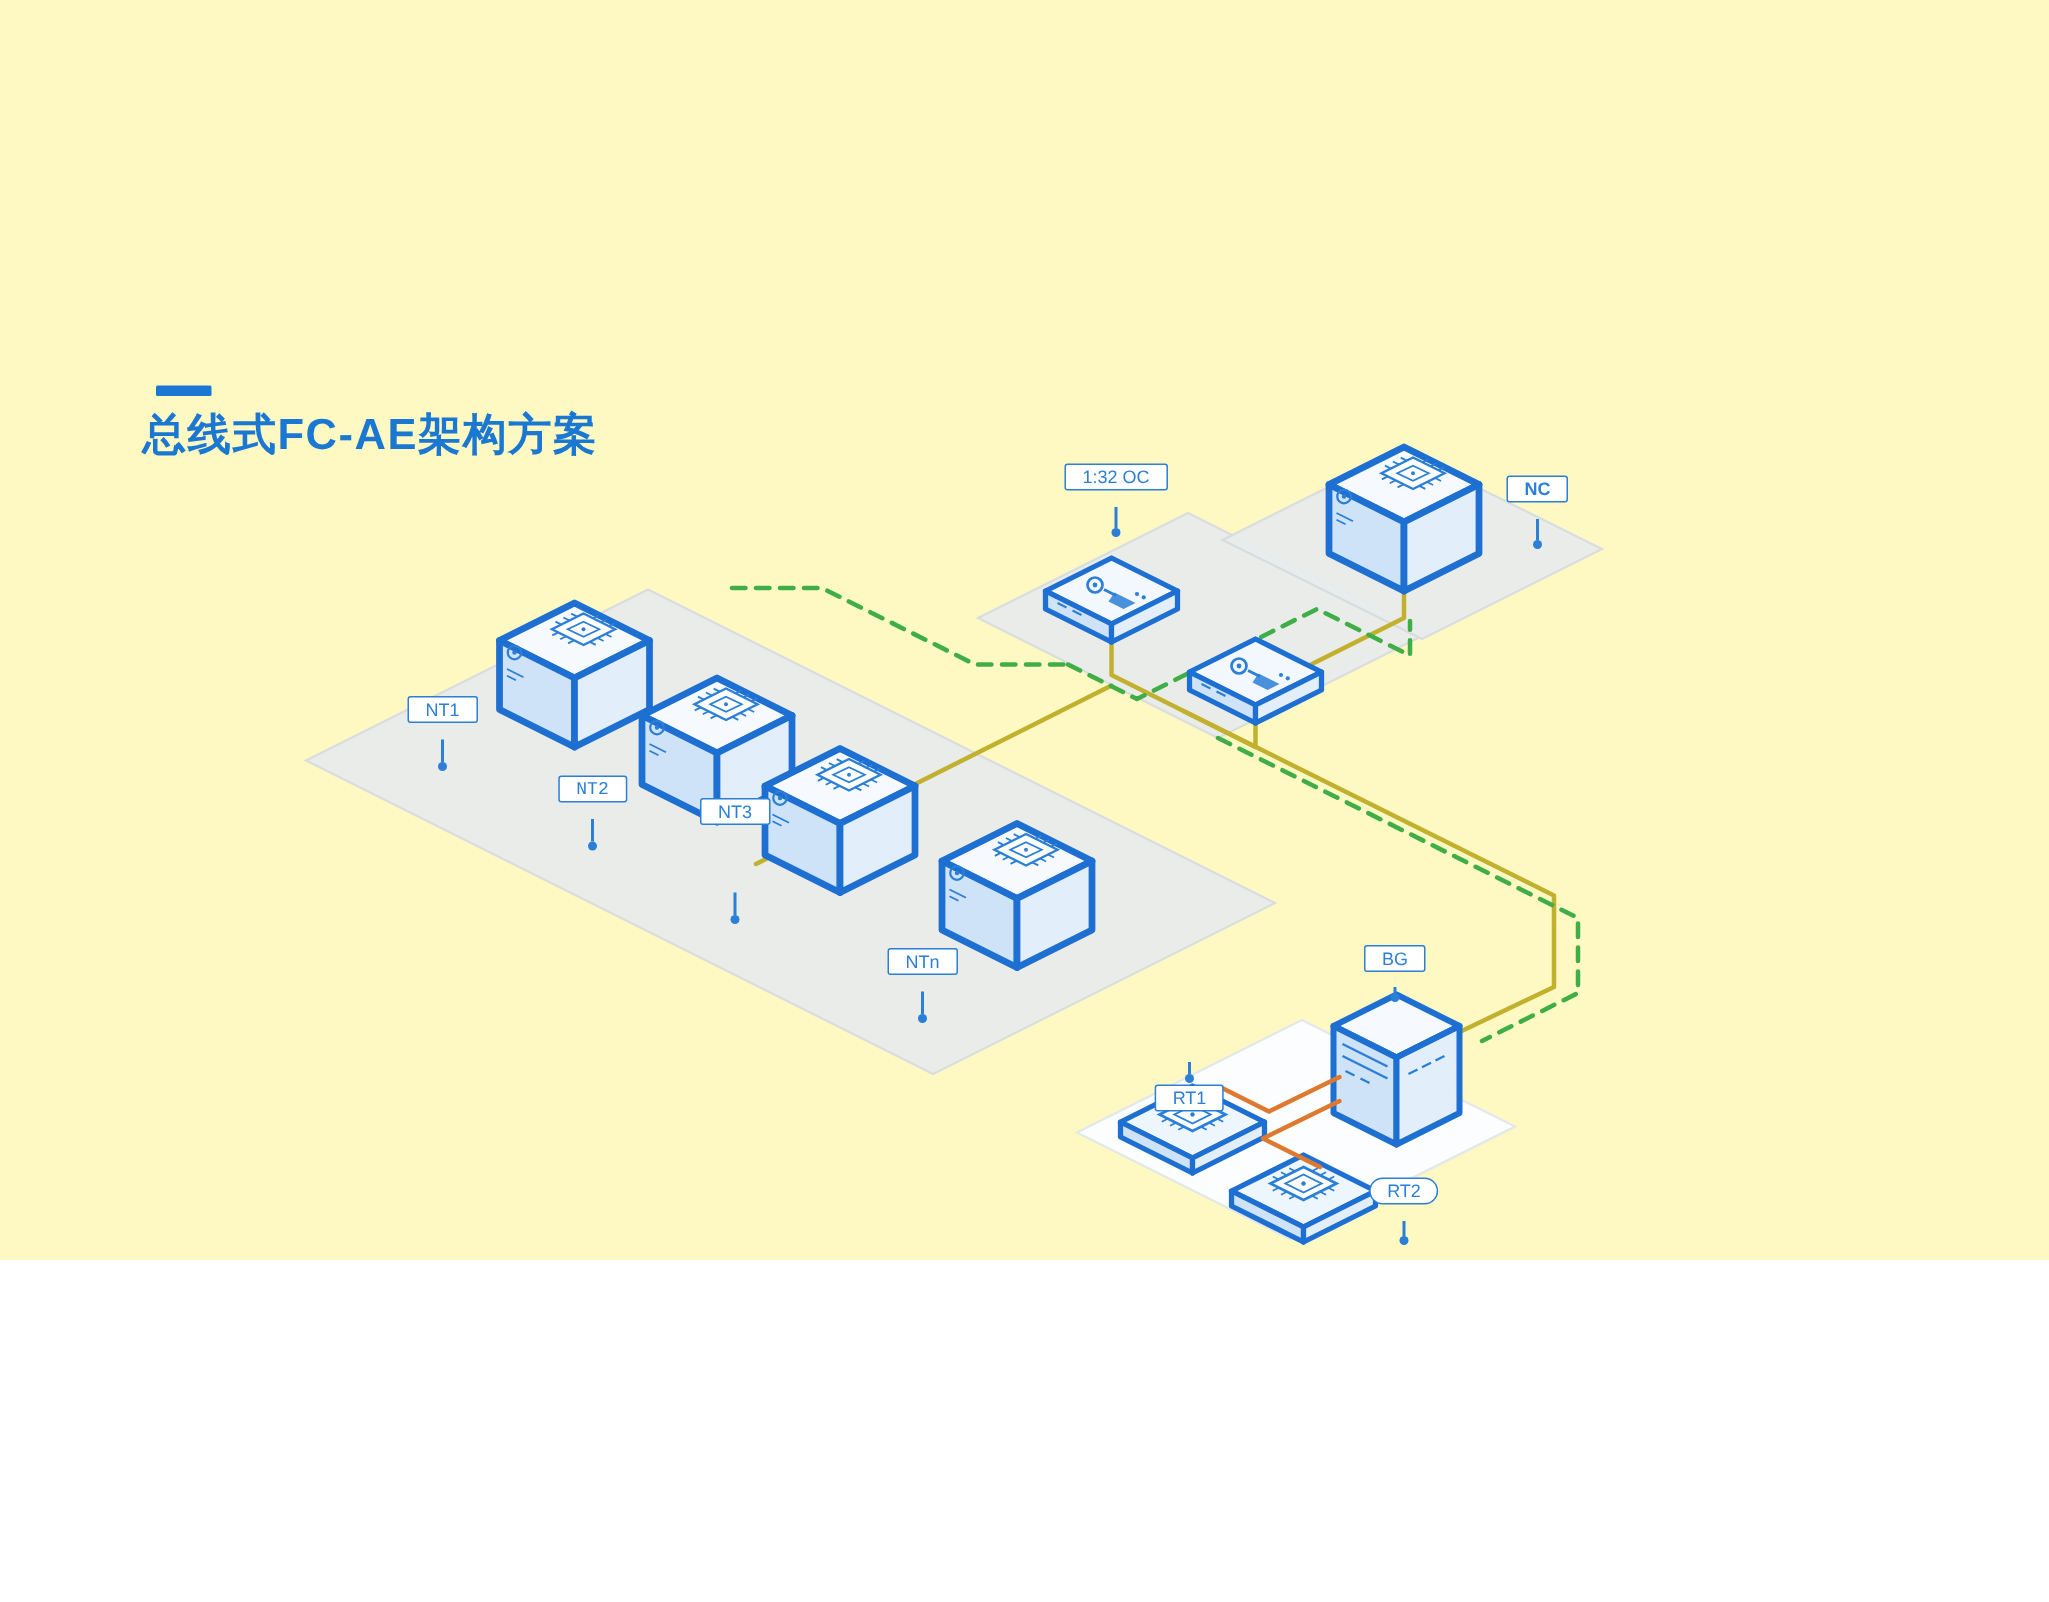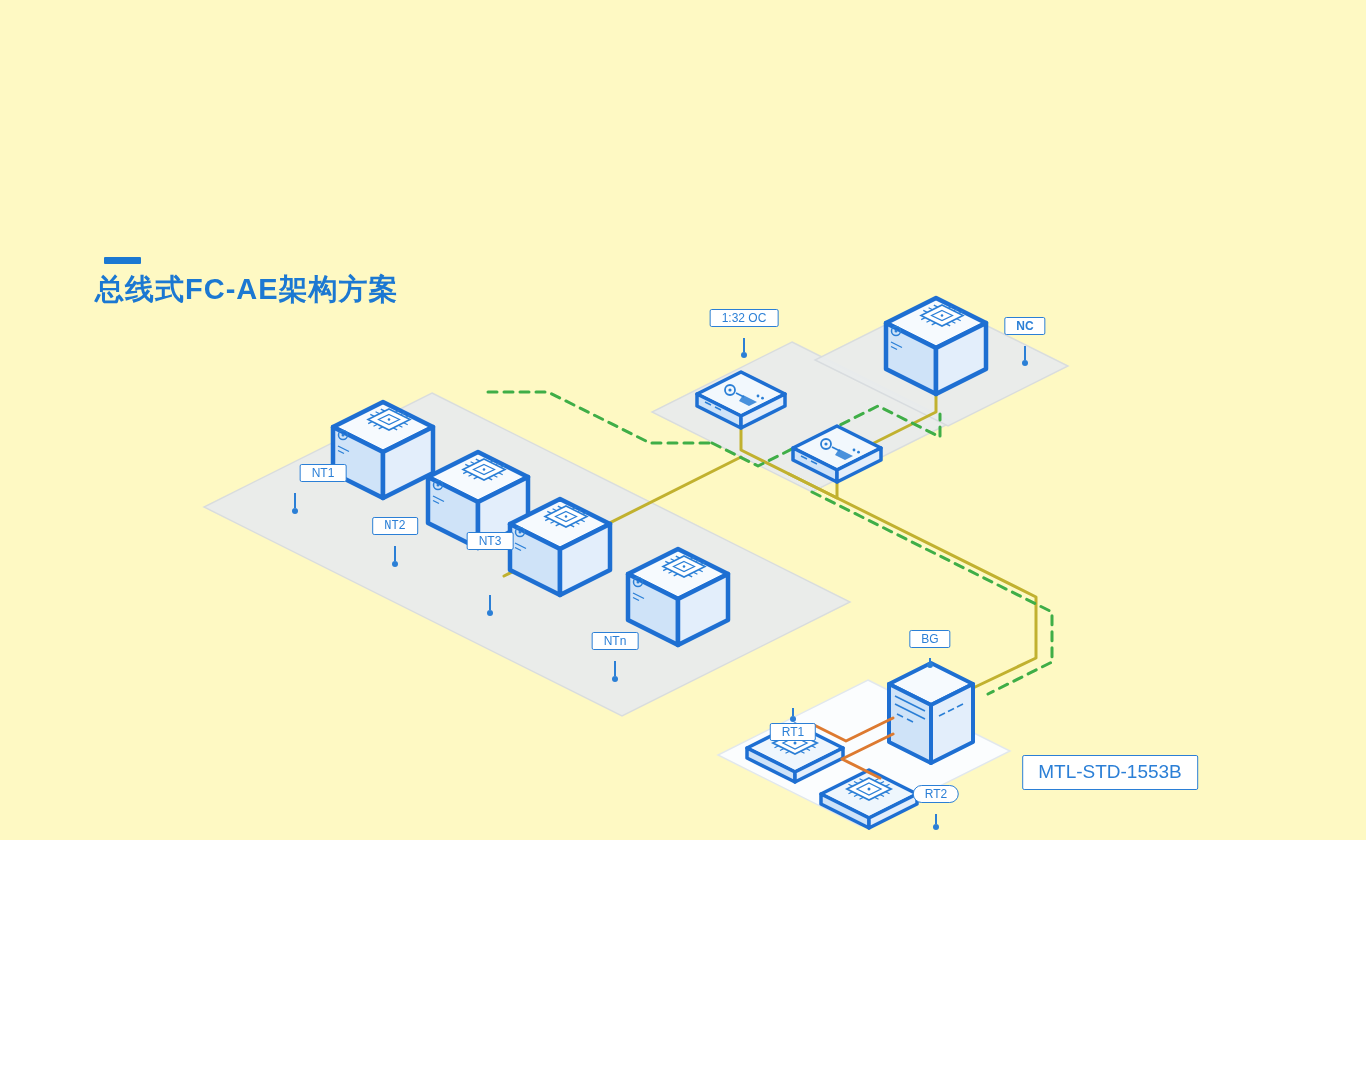--- a/index.html
+++ b/index.html
@@ -19,21 +19,21 @@
   .title-dash{
     position:absolute;left:104px;top:257px;width:37px;height:7px;
     background:#1b78d2;border-radius:1px;
   }
   .label{
     position:absolute;transform:translateX(-50%);
     background:#ffffff;border:1.5px solid #2b7fd6;color:#2b7fd6;
     font-size:12px;line-height:1.2;padding:1px 11px;border-radius:2px;
     white-space:nowrap;text-align:center;
   }
-  #label-nt1{left:295px;top:464px;margin-left:28px;}
+  #label-nt1{left:295px;top:464px;}
   #label-nt2{left:395px;top:517px;font-family:Liberation Mono, monospace;}
   #label-nt3{left:490px;top:532px;}
   #label-ntn{left:615px;top:632px;}
   #label-oc {left:744px;top:309px;}
   #label-nc {left:1025px;top:317px;font-weight:bold;}
   #label-bg {left:930px;top:630px;}
   #label-rt1{left:793px;top:679px;margin-top:44px;}
   #label-rt2{left:936px;top:785px;border-radius:11px;}
   #label-mtl{left:1110px;top:755px;font-size:19px;padding:5px 15px;}
 </style>
@@ -155,15 +155,14 @@
 
   <div class="label" id="label-nt1">NT1</div>
   <div class="label" id="label-nt2">NT2</div>
   <div class="label" id="label-nt3">NT3</div>
   <div class="label" id="label-ntn">NTn</div>
   <div class="label" id="label-oc">1:32 OC</div>
   <div class="label" id="label-nc">NC</div>
   <div class="label" id="label-bg">BG</div>
   <div class="label" id="label-rt1">RT1</div>
   <div class="label" id="label-rt2">RT2</div>
-  <div class="label" id="label-mtl">MTL-STD-1553B</div>
 
 </div>
 
 </body></html>

